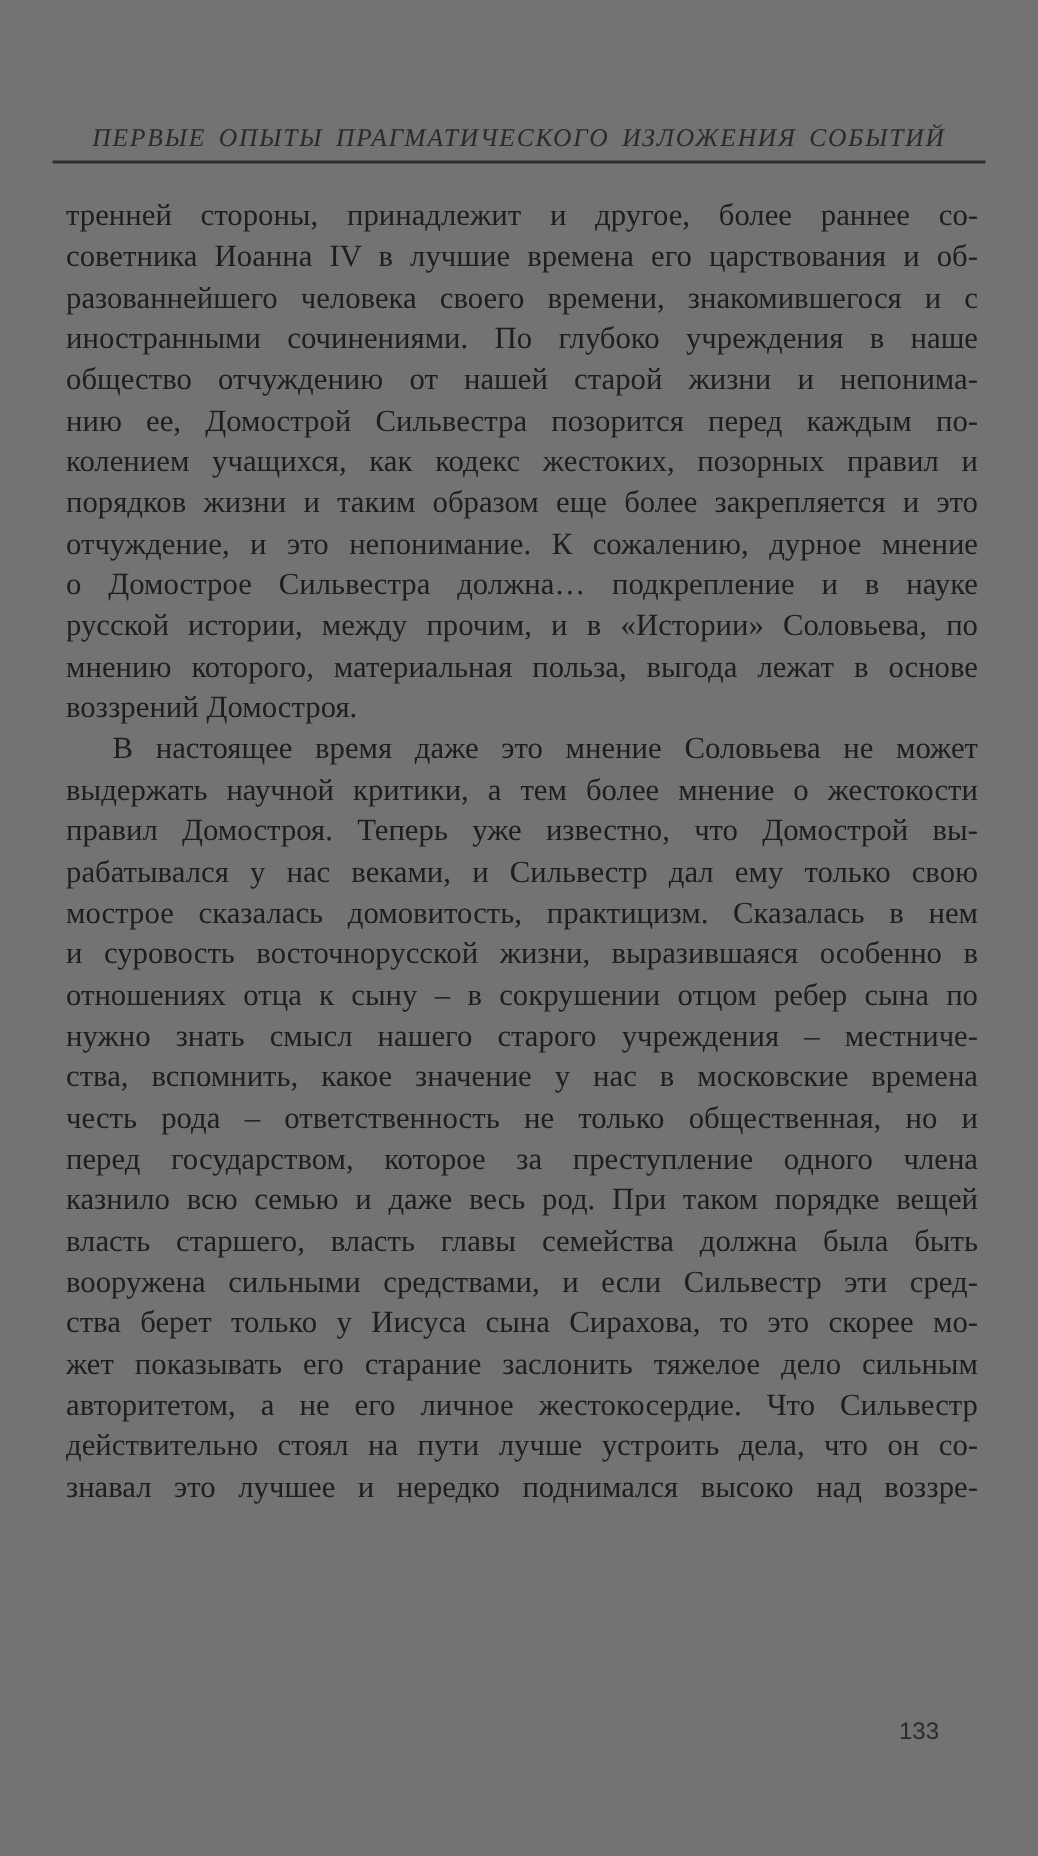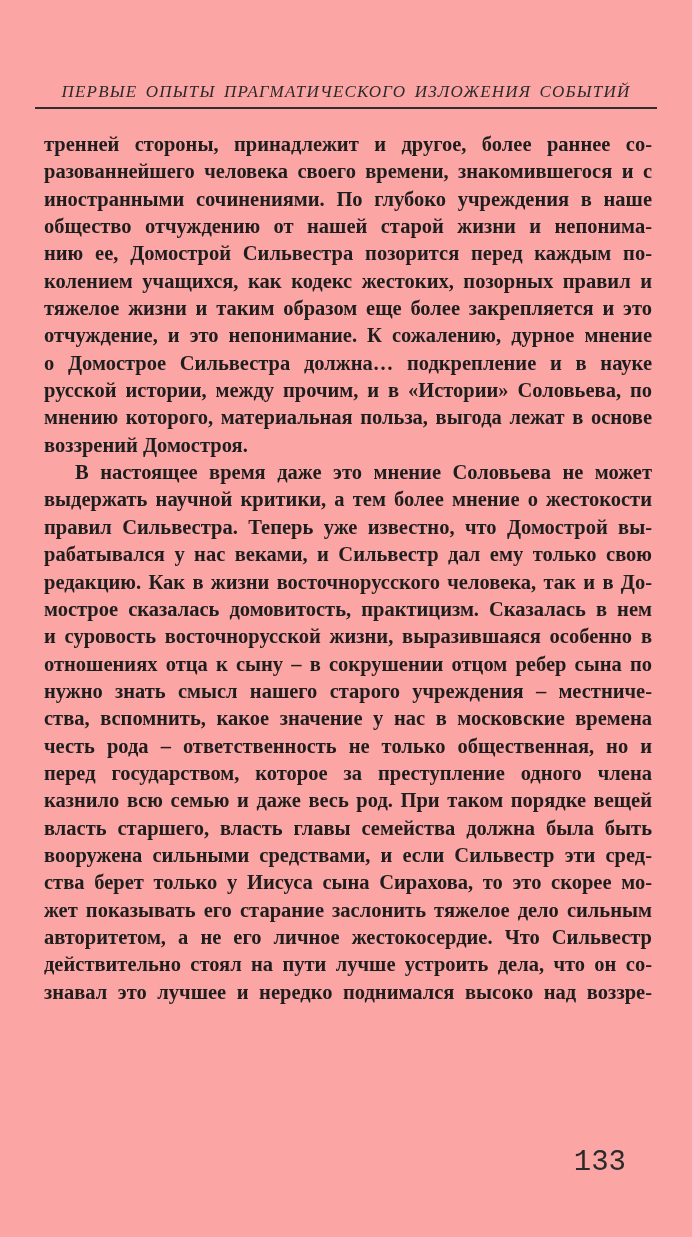--- a/index.html
+++ b/index.html
@@ -5,21 +5,21 @@
   html, body {
     margin: 0;
     padding: 0;
     background: #e8e8e8;
   }
   .page {
     position: relative;
     width: 692px;
     height: 1237px;
     margin: 0 auto;
-    background: #fca5a5;
+    background: #737373;
     color: #1e1e1e;
     font-family: "Liberation Serif", "DejaVu Serif", serif;
     overflow: hidden;
   }
   .running-head {
     position: absolute;
     top: 82px;
     left: 35px;
     width: 622px;
     text-align: center;
@@ -39,74 +39,74 @@
     border-bottom: 2px solid #2e2e2e;
   }
   .body-text {
     position: absolute;
     top: 131px;
     left: 44px;
     width: 608px;
     font-size: 20.5px;
     line-height: 27.35px;
   }
-  .paragraph { margin: 0; font-weight: bold; }
+  .paragraph { margin: 0; }
   .line {
     text-align: justify;
     text-align-last: justify;
     height: 27.35px;
     overflow: hidden;
     white-space: normal;
   }
   .line.para-end {
     text-align-last: left;
   }
   .line.indent {
     padding-left: 31px;
   }
   .page-number {
     position: absolute;
     top: 1146px;
     right: 66px;
-    font-family: Liberation Mono, monospace;
-    font-size: 29px;
+    font-family: Liberation Sans, sans-serif;
+    font-size: 16px;
     color: #2a2a2a;
   }
 </style>
 </head>
 <body>
 
 <div class="page">
 
   <div class="running-head">
     <span class="title">ПЕРВЫЕ ОПЫТЫ ПРАГМАТИЧЕСКОГО ИЗЛОЖЕНИЯ СОБЫТИЙ</span>
     <div class="header-rule"></div>
   </div>
 
   <div class="body-text">
       <div class="paragraph">
         <div class="line">тренней стороны, принадлежит и другое, более раннее со-</div>
+        <div class="line">советника Иоанна IV в лучшие времена его царствования и об-</div>
         <div class="line">разованнейшего человека своего времени, знакомившегося и с</div>
         <div class="line">иностранными сочинениями. По глубоко учреждения в наше</div>
         <div class="line">общество отчуждению от нашей старой жизни и непонима-</div>
         <div class="line">нию ее, Домострой Сильвестра позорится перед каждым по-</div>
         <div class="line">колением учащихся, как кодекс жестоких, позорных правил и</div>
-        <div class="line">тяжелое жизни и таким образом еще более закрепляется и это</div>
+        <div class="line">порядков жизни и таким образом еще более закрепляется и это</div>
         <div class="line">отчуждение, и это непонимание. К сожалению, дурное мнение</div>
         <div class="line">о Домострое Сильвестра должна… подкрепление и в науке</div>
         <div class="line">русской истории, между прочим, и в «Истории» Соловьева, по</div>
         <div class="line">мнению которого, материальная польза, выгода лежат в основе</div>
         <div class="line para-end">воззрений Домостроя.</div>
       </div>
       <div class="paragraph">
         <div class="line indent">В настоящее время даже это мнение Соловьева не может</div>
         <div class="line">выдержать научной критики, а тем более мнение о жестокости</div>
-        <div class="line">правил Сильвестра. Теперь уже известно, что Домострой вы-</div>
+        <div class="line">правил Домостроя. Теперь уже известно, что Домострой вы-</div>
         <div class="line">рабатывался у нас веками, и Сильвестр дал ему только свою</div>
-        <div class="line">редакцию. Как в жизни восточнорусского человека, так и в До-</div>
         <div class="line">мострое сказалась домовитость, практицизм. Сказалась в нем</div>
         <div class="line">и суровость восточнорусской жизни, выразившаяся особенно в</div>
         <div class="line">отношениях отца к сыну – в сокрушении отцом ребер сына по</div>
         <div class="line">нужно знать смысл нашего старого учреждения – местниче-</div>
         <div class="line">ства, вспомнить, какое значение у нас в московские времена</div>
         <div class="line">честь рода – ответственность не только общественная, но и</div>
         <div class="line">перед государством, которое за преступление одного члена</div>
         <div class="line">казнило всю семью и даже весь род. При таком порядке вещей</div>
         <div class="line">власть старшего, власть главы семейства должна была быть</div>
         <div class="line">вооружена сильными средствами, и если Сильвестр эти сред-</div>

